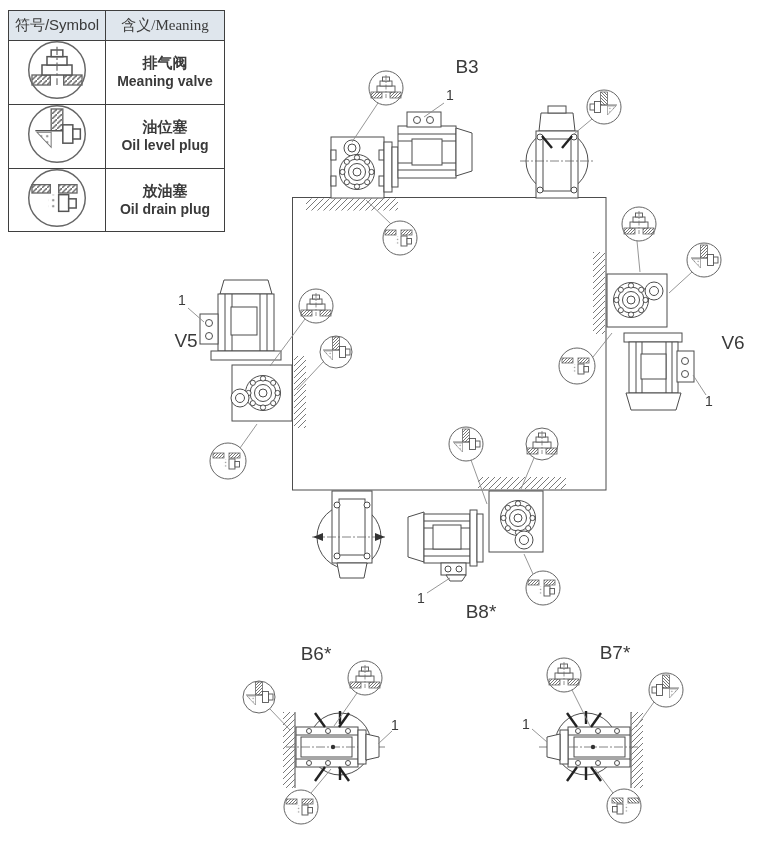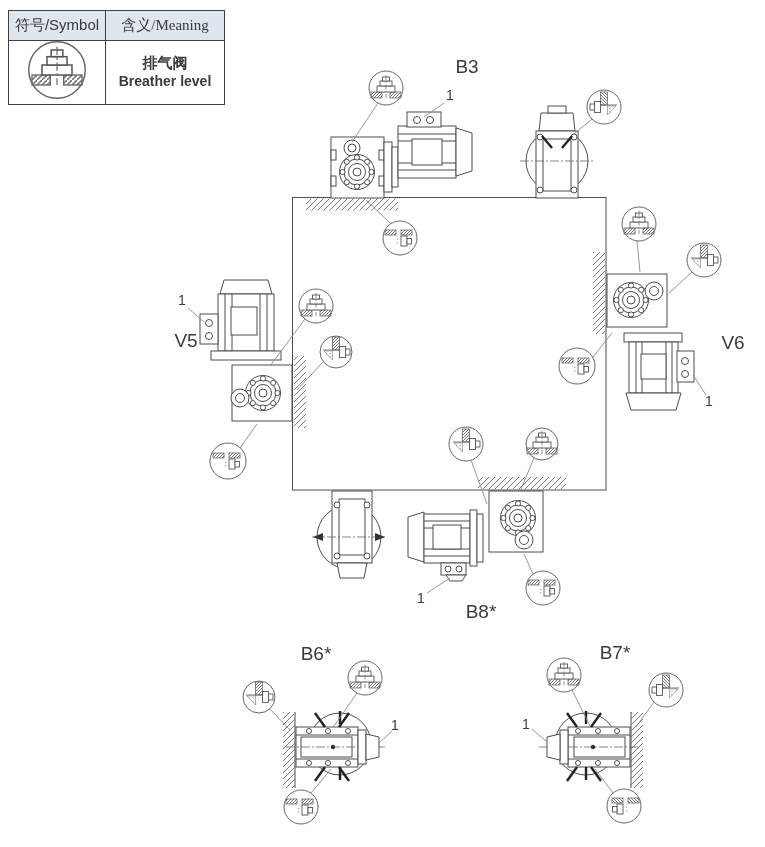--- a/index.html
+++ b/index.html
@@ -35,21 +35,45 @@
   </tr>
   <tr>
     <td>
       <svg width="66" height="58" viewBox="-22 -20 44 40">
         <circle class="callout" cx="0" cy="0" r="19.5"></circle>
         <use href="#ic-breather" transform="scale(1.15)"></use>
       </svg>
     </td>
     <td>
       <div>排气阀</div>
-      <div class="mean-en">Breather level</div>
+      <div class="mean-en">Meaning valve</div>
+    </td>
+  </tr>
+  <tr>
+    <td>
+      <svg width="66" height="58" viewBox="-22 -20 44 40">
+        <circle class="callout" cx="0" cy="0" r="19.5"></circle>
+        <use href="#ic-oil-level" transform="scale(1.15)"></use>
+      </svg>
+    </td>
+    <td>
+      <div>油位塞</div>
+      <div class="mean-en">Oil level plug</div>
+    </td>
+  </tr>
+  <tr>
+    <td>
+      <svg width="66" height="58" viewBox="-22 -20 44 40">
+        <circle class="callout" cx="0" cy="0" r="19.5"></circle>
+        <use href="#ic-oil-drain" transform="scale(1.15)"></use>
+      </svg>
+    </td>
+    <td>
+      <div>放油塞</div>
+      <div class="mean-en">Oil drain plug</div>
     </td>
   </tr>
 </tbody>
   </table>
 
 <svg class="diagram" width="765" height="847" viewBox="0 0 765 847">
   <defs>
     <pattern id="hatchS" patternUnits="userSpaceOnUse" width="6" height="6">
       <line x1="0" y1="6" x2="6" y2="0" stroke="#7a7a7a" stroke-width="1"></line>
     </pattern>

